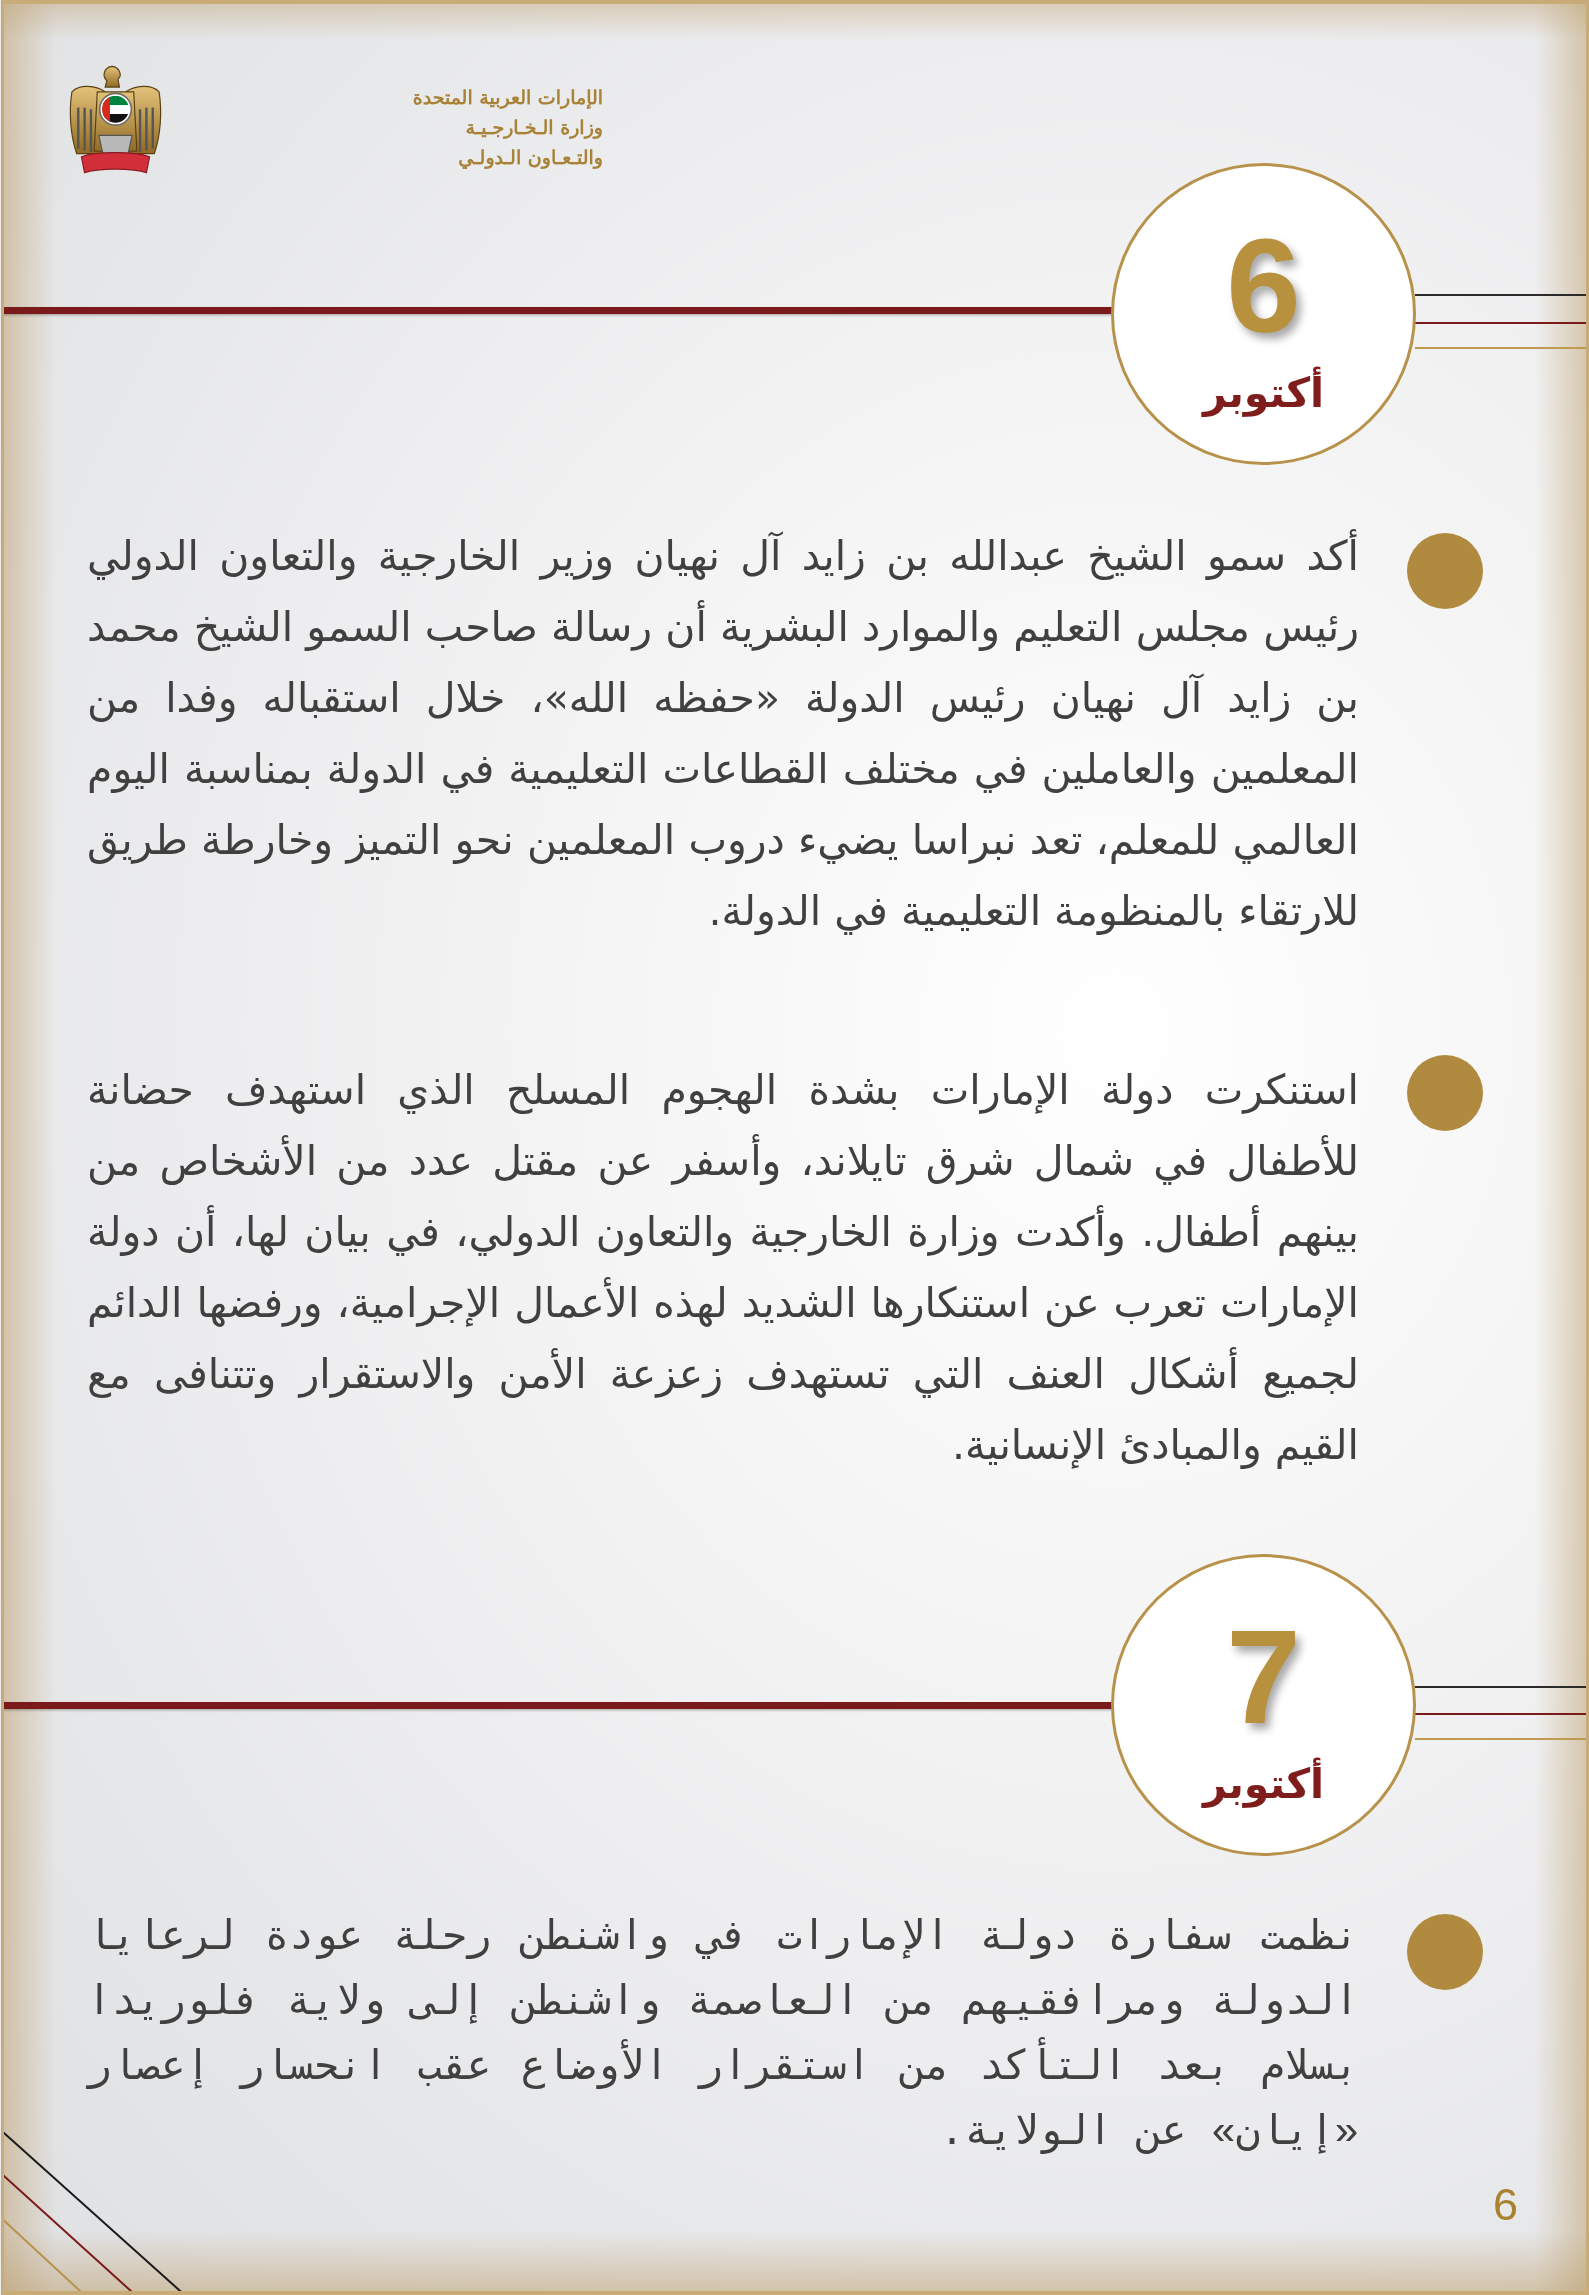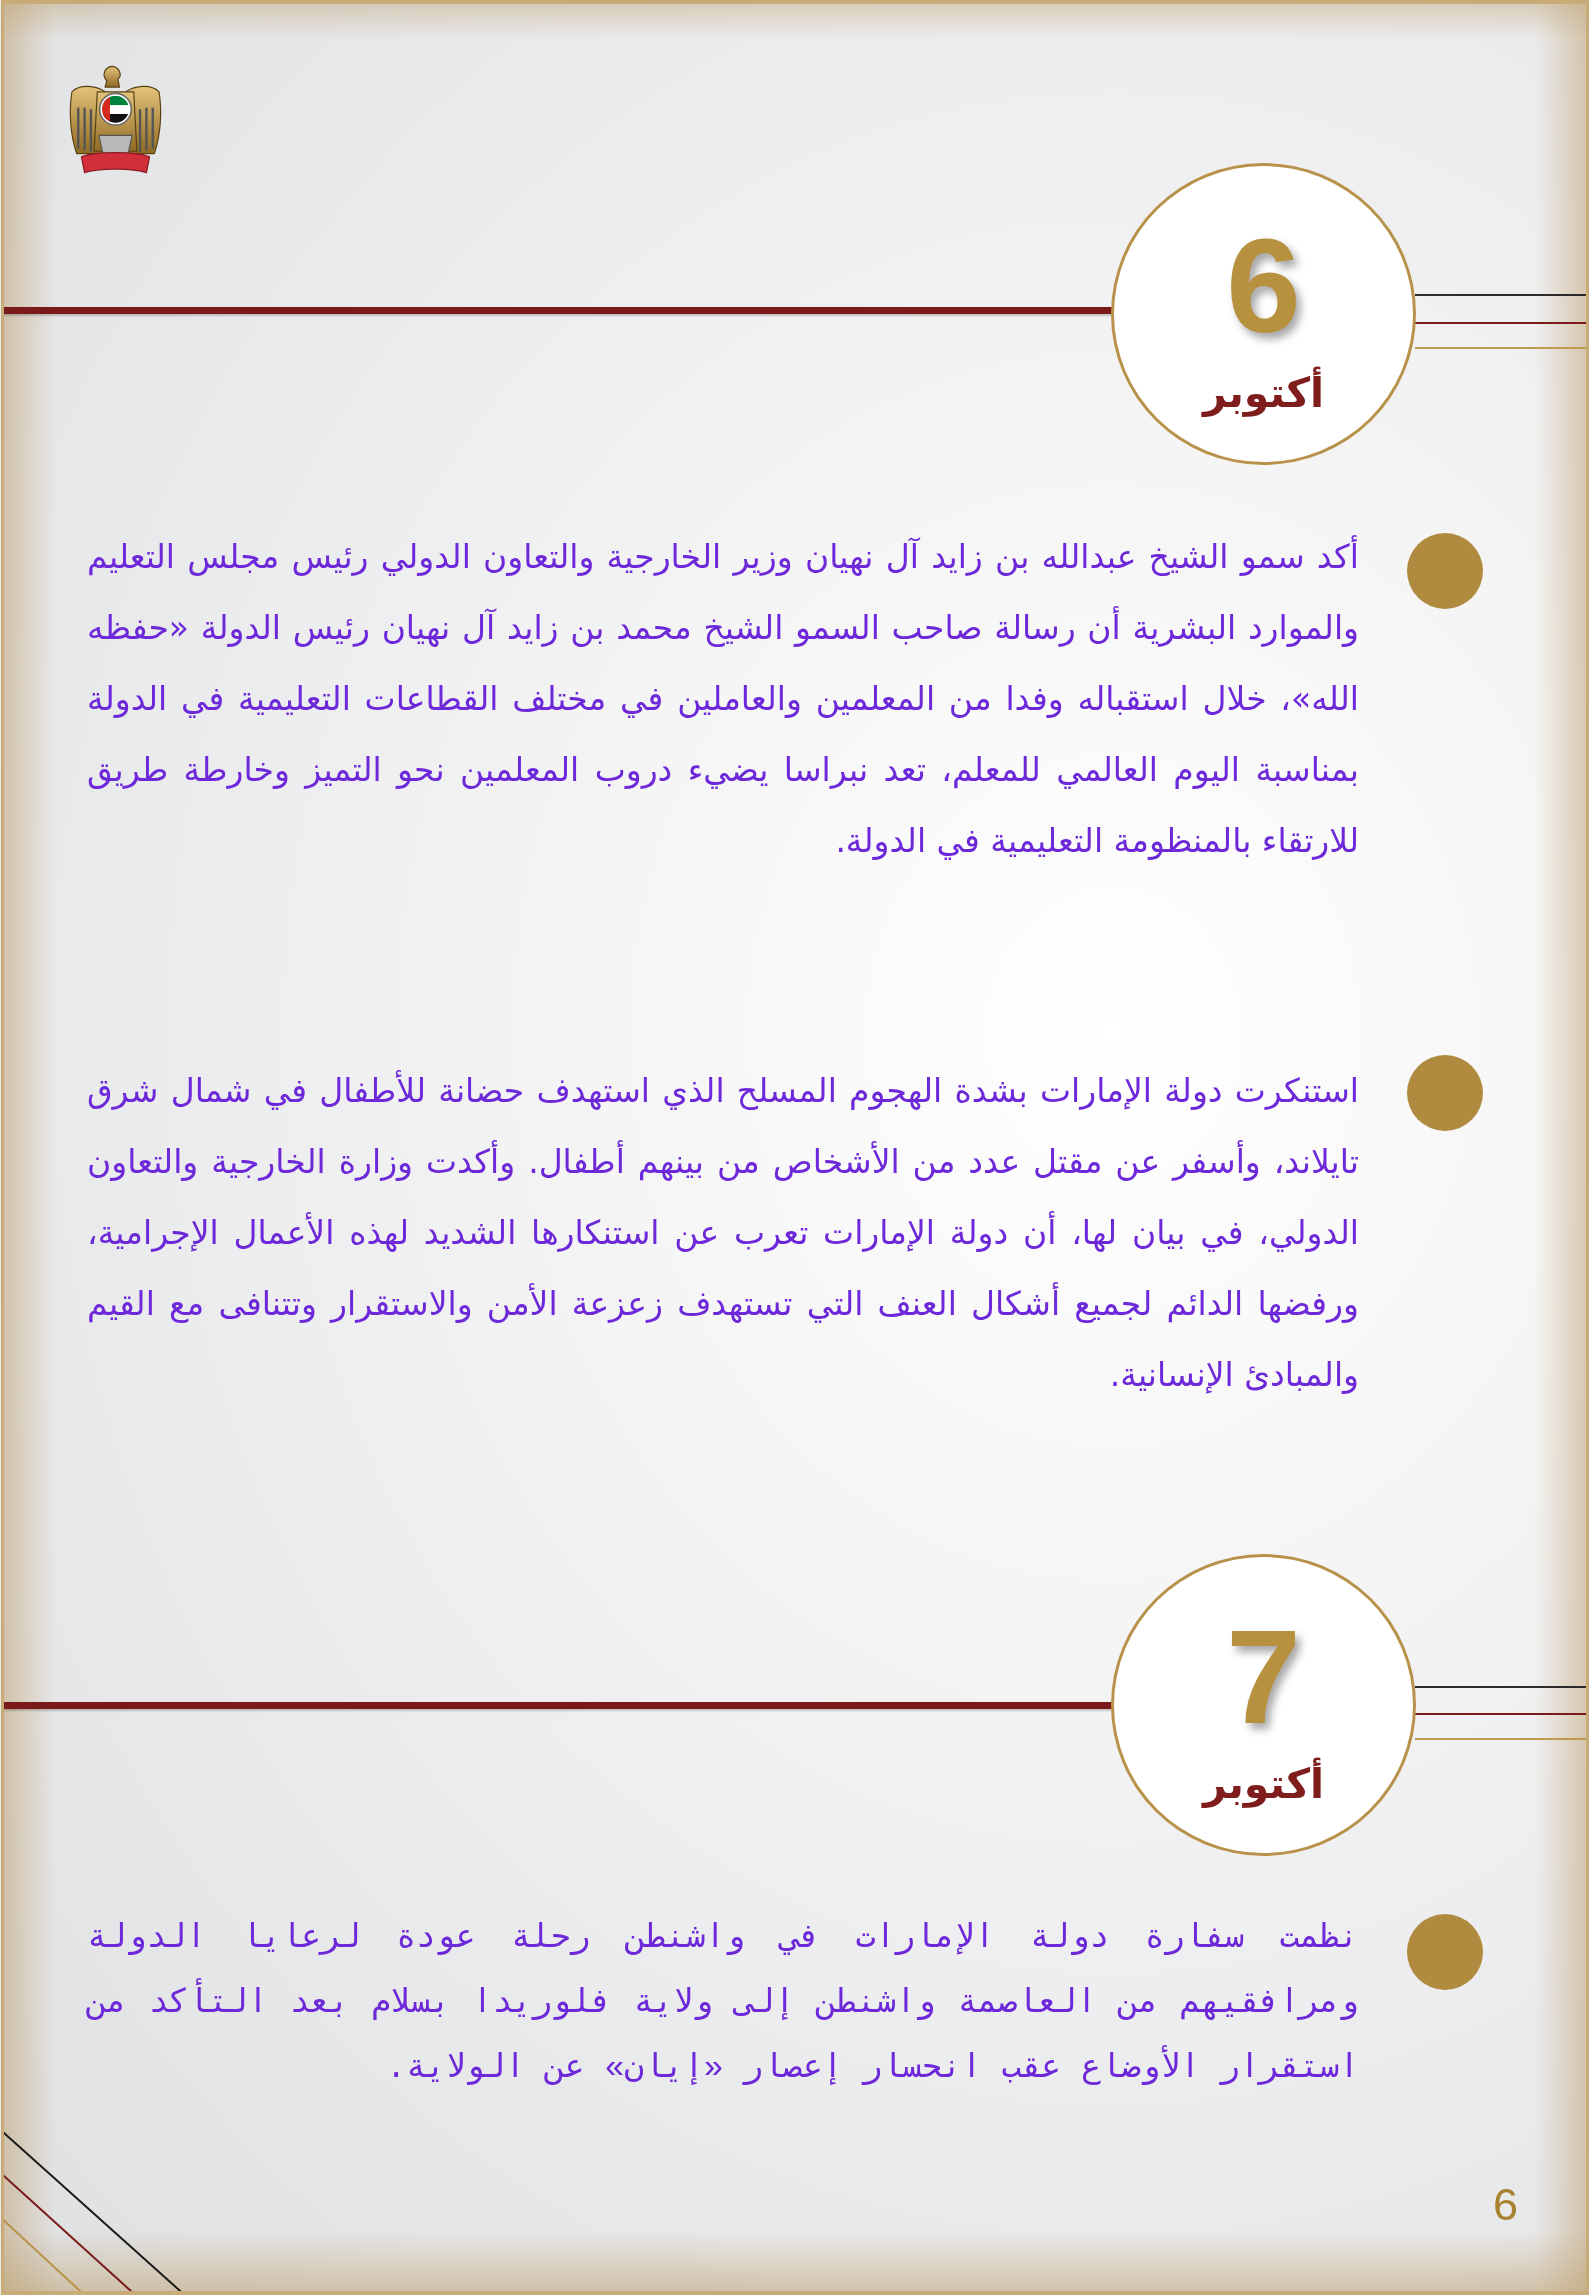--- a/index.html
+++ b/index.html
@@ -57,22 +57,22 @@
     }
 
     
     .item { position: absolute; right: 0; width: 1590px; direction: rtl; }
     .bullet {
       position: absolute; right: 107px; width: 76px; height: 76px; border-radius: 50%;
       background: #b08a3e;
     }
     .item-text {
       position: absolute; right: 231px; width: 1272px;
-      font-family: "DejaVu Sans", sans-serif; font-size: 33px; line-height: 71px;
-      color: #6d28d9; text-align: justify; text-align-last: right; direction: rtl;
+      font-family: "DejaVu Sans", sans-serif; font-size: 41px; line-height: 71px;
+      color: #404040; text-align: justify; text-align-last: right; direction: rtl;
     }
 
     
     .page-number {
       position: absolute; right: 72px; bottom: 64px;
       font-family: "Liberation Sans", sans-serif; font-size: 45px; color: #a8822f;
     }
     .corner-lines { position: absolute; left: 0; bottom: 0; width: 207px; height: 175px; }
   </style>
 </head>
@@ -112,20 +112,25 @@
       <rect x="48" y="45" width="34" height="12" fill="#00843d"></rect>
       <rect x="48" y="57" width="34" height="11" fill="#ffffff"></rect>
       <rect x="48" y="68" width="34" height="12" fill="#111"></rect>
       <rect x="48" y="45" width="10" height="35" fill="#d52b1e"></rect>
     </g>
 
     <path d="M44 95 L86 95 L80 122 L50 122 Z" fill="#b9b9b9" stroke="#555" stroke-width="1.5"></path>
 
     <path d="M22 122 C40 115 90 115 108 122 L104 142 C88 136 42 136 26 142 Z" fill="#d22f3a" stroke="#8a1a20" stroke-width="1.5"></path>
   </svg>
+  <div class="ministry-text">
+    <div>الإمارات العربية المتحدة</div>
+    <div>وزارة الـخـارجـيـة</div>
+    <div>والتـعـاون الـدولـي</div>
+  </div>
 </div>
 
 <div class="date-block" style="top:159px;">
   <div class="rule-left" style="top:148px; width:1113px;"></div>
   <div class="rule-right" style="top:135px; left:1415px; width:175px; background:#2b2b2b;"></div>
   <div class="rule-right" style="top:163px; left:1415px; width:175px; background:#7a1a1a;"></div>
   <div class="rule-right" style="top:188px; left:1415px; width:175px; background:#c19a52;"></div>
   <div class="date-circle" style="left:1111px; top:4px;">
     <div class="date-day">6</div>
     <div class="date-month">أكتوبر</div>

